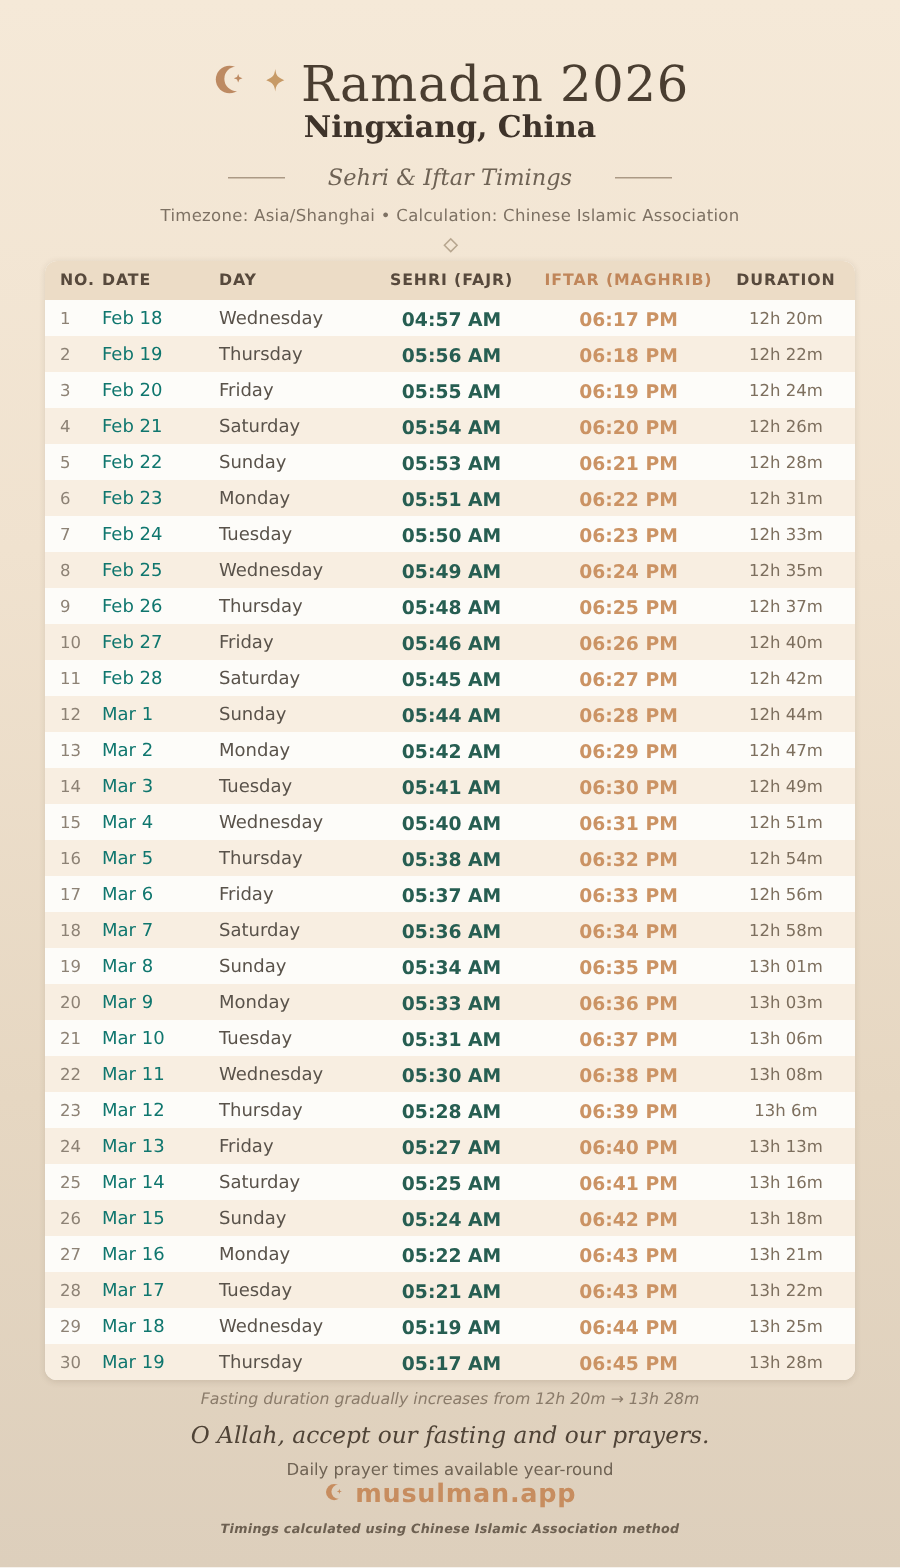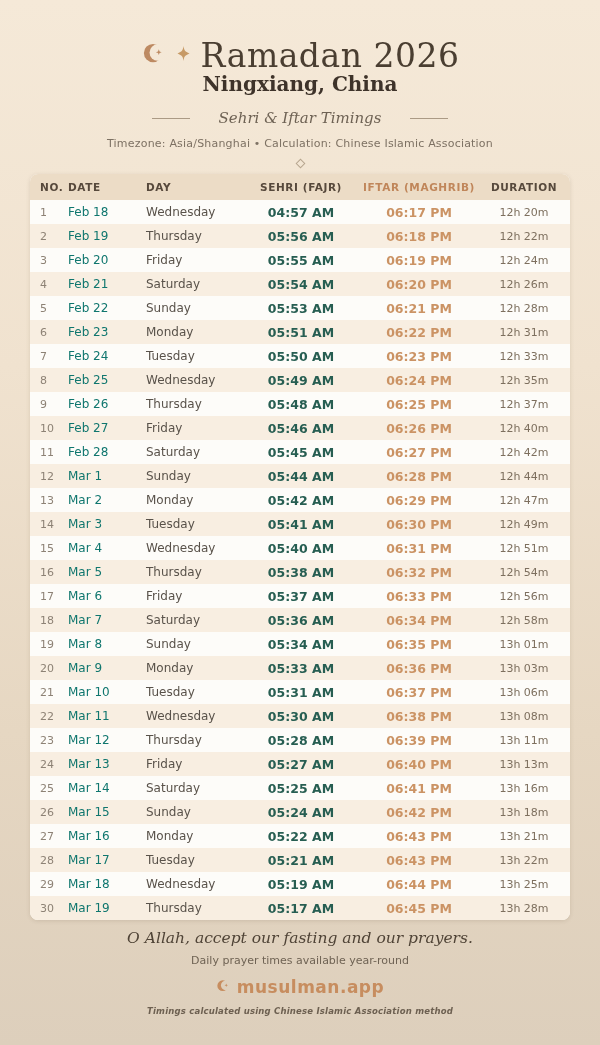--- a/index.html
+++ b/index.html
@@ -50,21 +50,21 @@
   .t-row .c-sehri { color:#275e52; font-weight:700; font-size:12.5px; }
   .t-row .c-iftar { color:#cb9364; font-weight:700; font-size:12.5px; }
   .t-head .c-iftar { color:#c0865a; }
   .t-row .c-dur { color:#7d6f5e; font-size:11px; }
 
   
   .ftr { text-align:center; margin-top:7px; }
   .fast-note { font-style:italic; font-size:10.5px; color:#8a7b6a; }
   .dua { font-family:"DejaVu Serif", serif; font-style:italic; font-size:15.5px; color:#4f4336; margin-top:9px; }
   .avail { font-size:11px; color:#6f6354; margin-top:7px; }
-  .brand-row { display:flex; align-items:center; justify-content:center; gap:7px; margin-top:10px; }
+  .brand-row { display:flex; align-items:center; justify-content:center; gap:7px; }
   .brand { font-size:17px; font-weight:700; color:#c78d5f; letter-spacing:.5px; }
   .url { font-size:10.5px; color:#5f5245; margin-top:3px; }
   .method { font-size:8.5px; font-weight:700; color:#6d6051; margin-top:9px; letter-spacing:.2px;font-style:italic; }
 </style>
 </head>
 <body>
 
 <div class="page">
 
   <div class="hdr">
@@ -305,21 +305,21 @@
       <span class="c-iftar">06:38 PM</span>
       <span class="c-dur">13h 08m</span>
     </div>
 
     <div class="t-row">
       <span class="c-no">23</span>
       <span class="c-date">Mar 12</span>
       <span class="c-day">Thursday</span>
       <span class="c-sehri">05:28 AM</span>
       <span class="c-iftar">06:39 PM</span>
-      <span class="c-dur">13h 11m</span>
+      <span class="c-dur">13h 6m</span>
     </div>
 
     <div class="t-row">
       <span class="c-no">24</span>
       <span class="c-date">Mar 13</span>
       <span class="c-day">Friday</span>
       <span class="c-sehri">05:27 AM</span>
       <span class="c-iftar">06:40 PM</span>
       <span class="c-dur">13h 13m</span>
     </div>
@@ -374,20 +374,21 @@
       <span class="c-date">Mar 19</span>
       <span class="c-day">Thursday</span>
       <span class="c-sehri">05:17 AM</span>
       <span class="c-iftar">06:45 PM</span>
       <span class="c-dur">13h 28m</span>
     </div>
   </div>
   </div>
 
   <div class="ftr">
+    <div class="fast-note">Fasting duration gradually increases from 12h 20m → 13h 28m</div>
     <div class="dua">O Allah, accept our fasting and our prayers.</div>
     <div class="avail">Daily prayer times available year-round</div>
     <div class="brand-row">
       <span>
         <svg width="14" height="14" viewBox="0 0 26 26">
           <defs>
               <mask id="cm2">
                 <rect width="26" height="26" fill="#fff"></rect>
                 <circle cx="18" cy="12" r="8.8" fill="#000"></circle>
               </mask>

